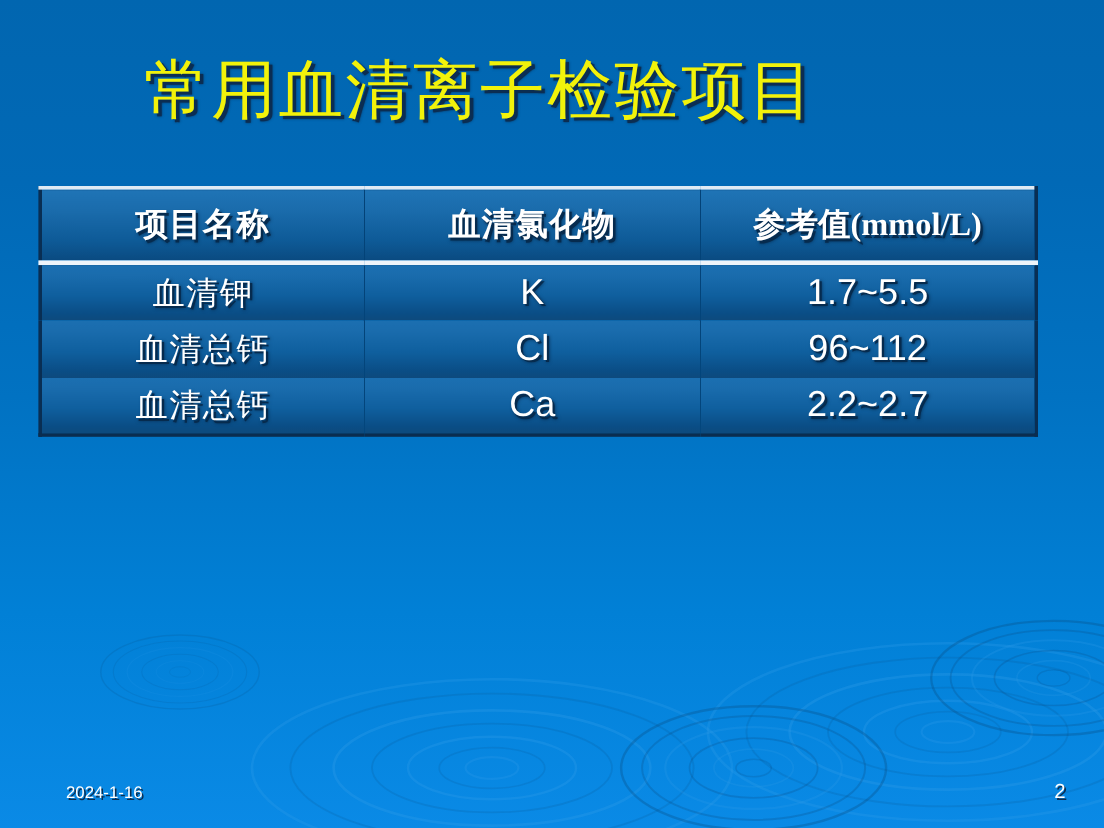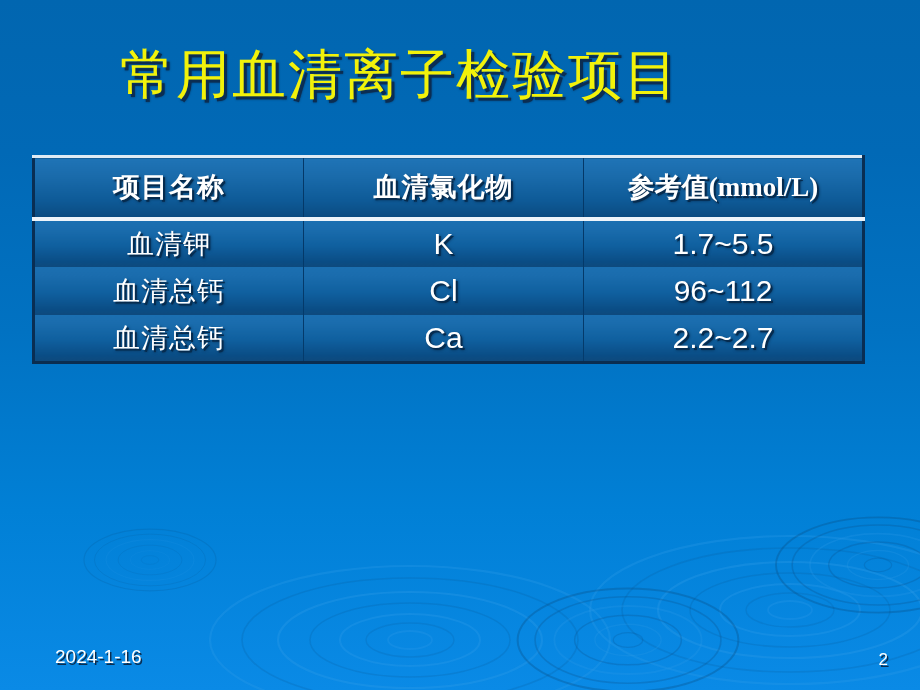--- a/index.html
+++ b/index.html
@@ -92,21 +92,21 @@
     font-size:30px;
     text-shadow:2px 2px 0 #062b4e, 2px 2px 3px #062b4e;
   }
   thead .cn, thead .latin { font-size:27px; }
   #ion-table thead th.head-ref .cn { letter-spacing:0;font-family:Liberation Serif, serif; }
 
   
   #slide-date {
     position:absolute;
     left:55px; bottom:22px;
-    font-size:19px;
+    font-size:14px;
     color:#ffffff;
     text-shadow:1.5px 1.5px 0 #0a2d50;
   }
   #slide-number {
     position:absolute;
     right:32px; bottom:20px;
     font-size:17px;
     color:#ffffff;
     text-shadow:1.5px 1.5px 0 #0a2d50;
   }

